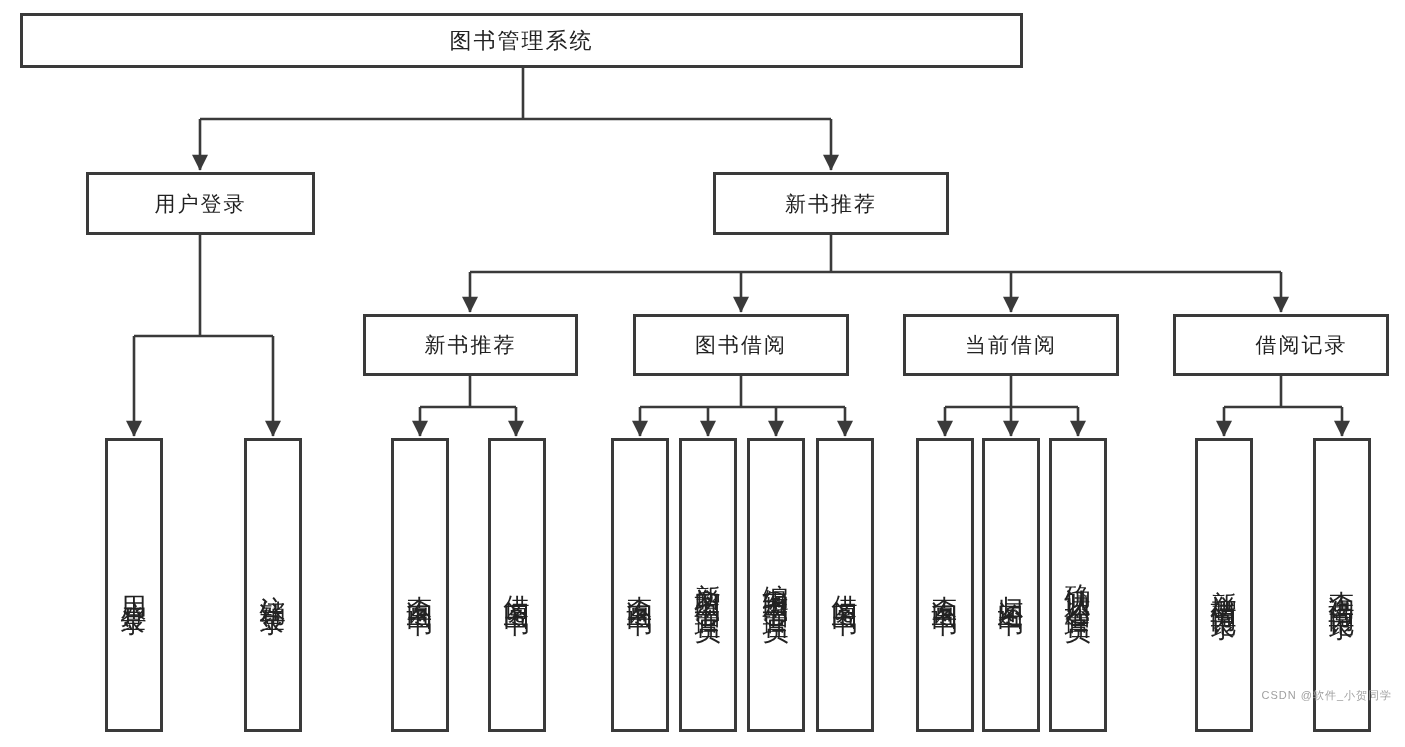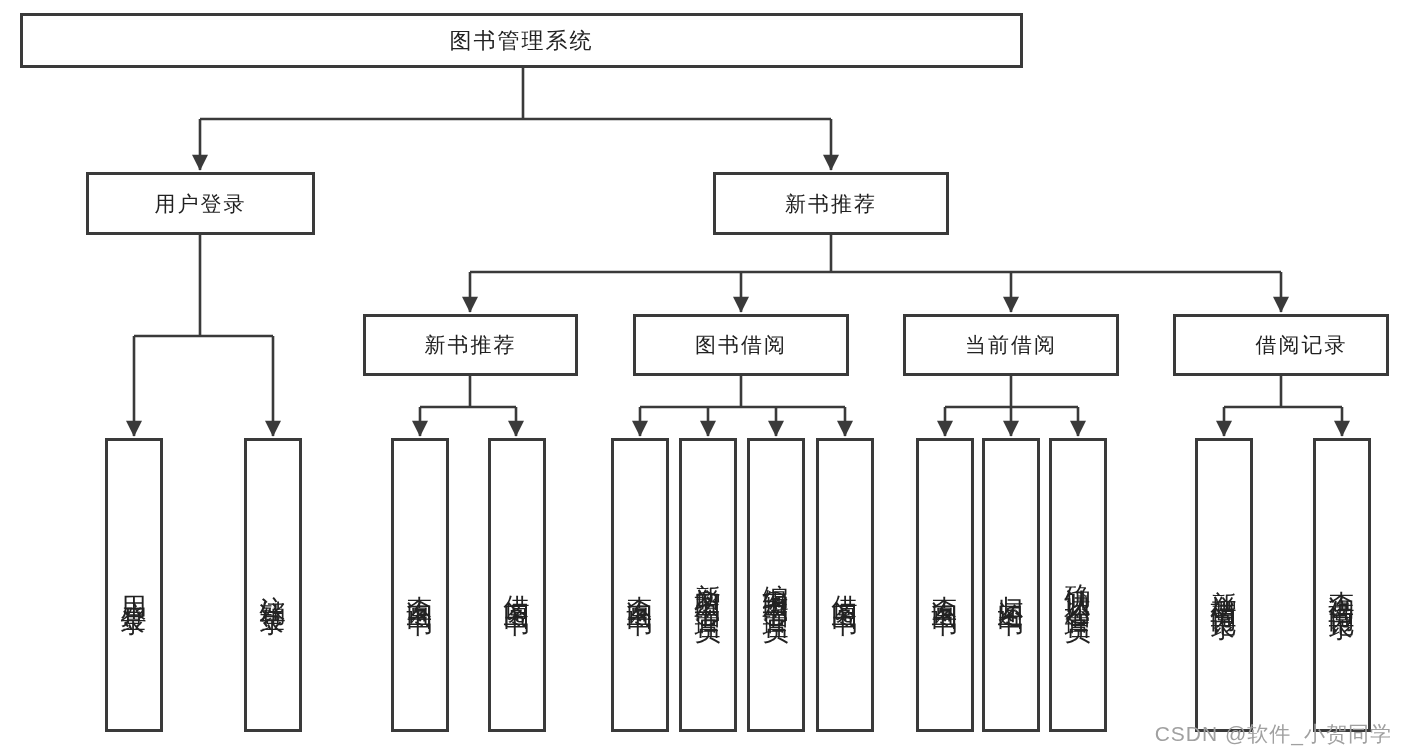--- a/index.html
+++ b/index.html
@@ -22,22 +22,22 @@
     display:flex;align-items:center;justify-content:center;z-index:1;
   }
   .h-box span{font-size:21px;letter-spacing:2px;white-space:nowrap;}
   .root-box span{font-size:22px;letter-spacing:2px;}
   .leaf{width:58px;top:438px;height:294px;}
   .leaf span{
     writing-mode:vertical-rl;-webkit-writing-mode:vertical-rl;
     text-orientation:mixed;font-size:26px;line-height:1;letter-spacing:5px;
   }
   .watermark{
-    position:absolute;right:13px;top:720px;z-index:2;
-    font-size:21px;letter-spacing:1px;color:var(--watermark);white-space:nowrap;
+    position:absolute;right:13px;top:688px;z-index:2;
+    font-size:11px;letter-spacing:1px;color:var(--watermark);white-space:nowrap;
   }
 </style>
 </head>
 <body>
 
 <div class="stage">
 
   <svg class="connectors" width="1405" height="747" viewBox="0 0 1405 747">
     <defs>
       <marker id="arrow" viewBox="0 0 10 10" refX="9.5" refY="5" markerWidth="8" markerHeight="6.2" orient="auto" markerUnits="strokeWidth">

